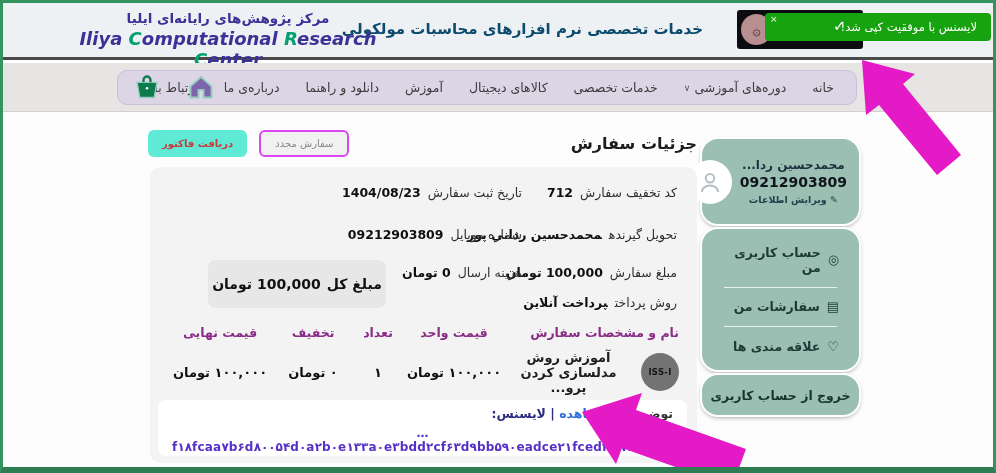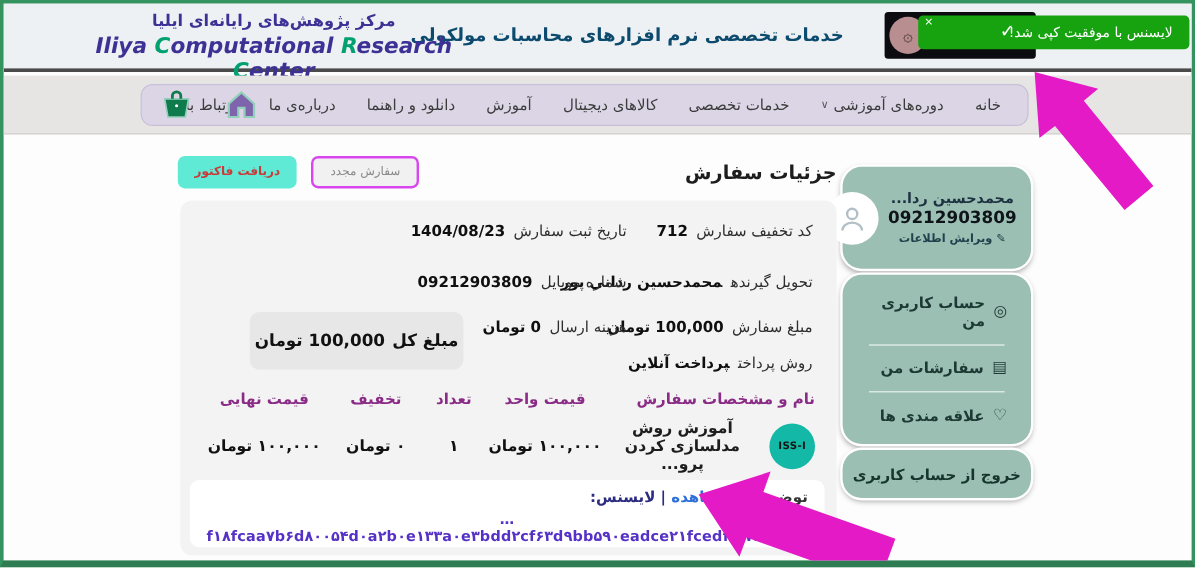--- a/index.html
+++ b/index.html
@@ -76,21 +76,21 @@
   .total-box { position:absolute; left:58px; top:93px; width:178px; height:48px;
                background:#e7e7e7; border-radius:8px; display:flex; align-items:center;
                justify-content:center; gap:6px; font-size:14px; font-weight:bold; color:#111; }
   .tgrid { position:absolute; right:18px; left:16px; display:grid;
            grid-template-columns:1fr 100px 52px 78px 108px; align-items:center; direction:rtl; }
   .thead { top:158px; color:#8a2b86; font-size:12.5px; font-weight:bold; }
   .thead > div { text-align:center; } .thead .c-name { text-align:right; }
   .trow { top:182px; height:46px; font-size:13px; font-weight:bold; color:#111; }
   .trow > div { text-align:center; }
   .prod { display:flex; align-items:center; gap:8px; text-align:right; }
-  .thumb { width:38px; height:38px; background:#14b8a6; border-radius:50%; flex:0 0 auto;
+  .thumb { width:38px; height:38px; background:#737373; border-radius:50%; flex:0 0 auto;
            display:flex; align-items:center; justify-content:center;
            font-size:8.5px; font-weight:bold; color:#141414; direction:ltr; letter-spacing:.3px; }
   .pname { font-size:13px; font-weight:bold; color:#1d1d1d; }
   .license { position:absolute; right:10px; left:8px; top:233px; height:56px;
              background:#fff; border-radius:8px; padding:6px 14px; }
   .lic-line1 { text-align:right; font-size:12.5px; color:#2c2c80; font-weight:600; }
   .lic-desc { color:#333; } .lic-view { color:#2e6fd8; cursor:pointer; }
   .lic-hash { text-align:center; font-size:12px; font-weight:bold; color:#5531c5;
               direction:ltr; margin-top:5px; letter-spacing:.2px; }
   

